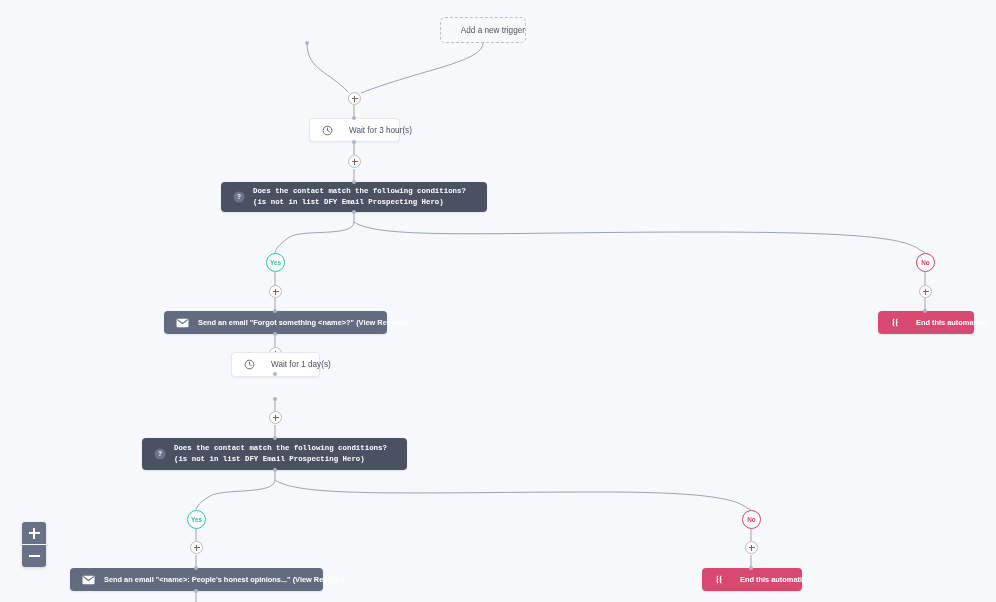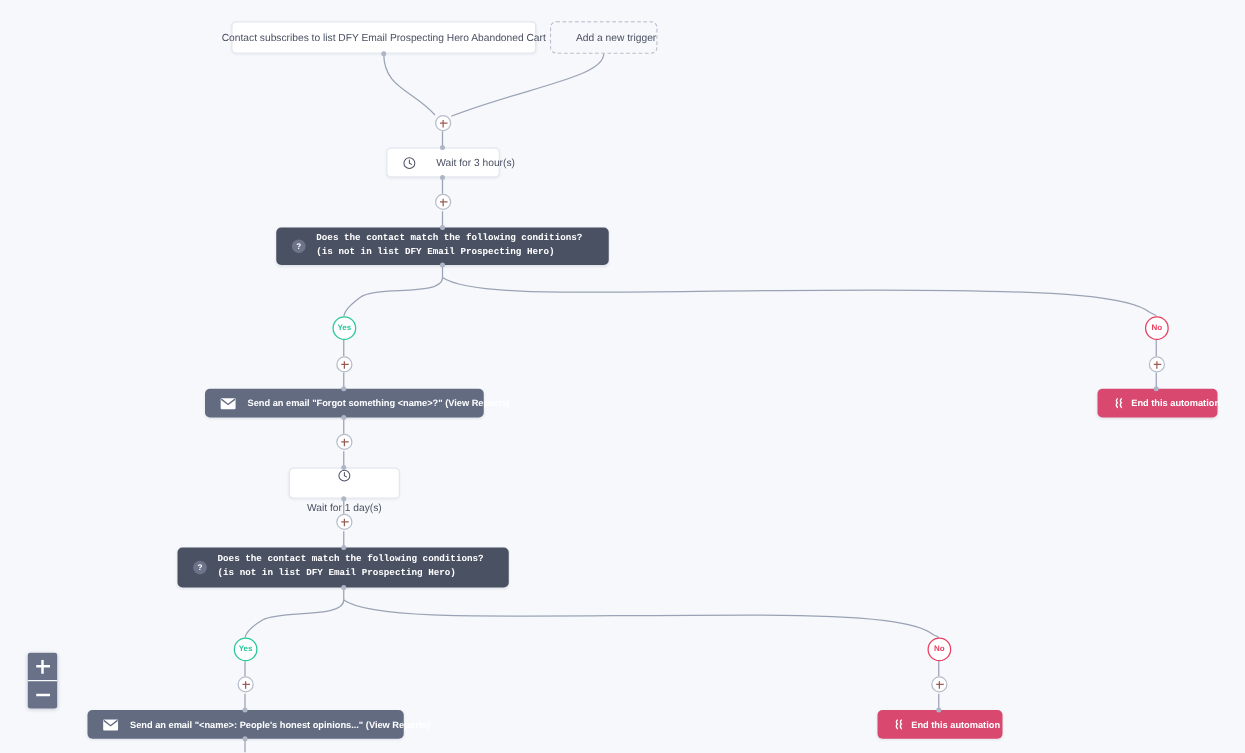--- a/index.html
+++ b/index.html
@@ -142,21 +142,21 @@
     color: #ffffff;
     white-space: nowrap;
   }
 
   
   .end-card {
     background: #d9486f;
     border-radius: 4px;
     display: flex;
     align-items: center;
-    gap: 4px;
+    gap: 15px;
     padding: 0 12px;
     box-shadow: 0 1px 2px rgba(40, 50, 80, 0.10);
   }
   .end-card .flagico {
     flex: 0 0 auto;
     width: 11px;
     height: 11px;
   }
   .end-text {
     font-size: 7.4px;
@@ -300,23 +300,20 @@
       <path d="M 196 555 L 196 568"></path>
 
       <path d="M 751 529 L 751 541"></path>
       <path d="M 751 555 L 751 568"></path>
 
       <path d="M 196 591 L 196 602"></path>
     </g>
   </svg>
 
 
-  <div class="node trigger-card" style="left:185px; top:17px; width:244px; height:26px;">
-    <span>Contact subscribes to list DFY Email Prospecting Hero Abandoned Cart</span>
-  </div>
   <div class="port" style="left:305px; top:41px;"></div>
 
   <div class="node trigger-add" style="left:440px; top:17px; width:86px; height:26px;">
     <span>Add a new trigger</span>
   </div>
 
   <div class="plus" style="left:348px; top:92px;"></div>
 
   <div class="node wait-card" style="left:309px; top:118px; width:91px; height:24px;">
     <svg class="clock" viewBox="0 0 24 24">
@@ -364,21 +361,21 @@
     <svg class="flagico" viewBox="0 0 24 24">
       <path d="M8.5 4.5 C6.2 6.5, 6.2 9.5, 8.5 11.5 C6.2 13.5, 6.2 16.5, 8.5 19.5" fill="none" stroke="#ffffff" stroke-width="2.4" stroke-linecap="round"></path>
       <path d="M15.5 4.5 C13.2 6.5, 13.2 9.5, 15.5 11.5 C13.2 13.5, 13.2 16.5, 15.5 19.5" fill="none" stroke="#ffffff" stroke-width="2.4" stroke-linecap="round"></path>
     </svg>
     <span class="end-text">End this automation</span>
   </div>
   <div class="port" style="left:923px; top:309px;"></div>
 
   <div class="plus" style="left:269px; top:347px;"></div>
 
-  <div class="node wait-card" style="left:231px; top:374px; width:89px; height:25px;flex-direction:column;">
+  <div class="node wait-card" style="left:231px; top:352px; width:89px; height:25px;">
     <svg class="clock" viewBox="0 0 24 24">
       <circle cx="12" cy="12" r="9.5" fill="none" stroke="#4b5163" stroke-width="1.8"></circle>
       <path d="M12 6.5 L12 12 L15.8 14.2" fill="none" stroke="#4b5163" stroke-width="1.8" stroke-linecap="round"></path>
     </svg>
     <span>Wait for 1 day(s)</span>
   </div>
   <div class="port" style="left:273px; top:372px;"></div>
   <div class="port" style="left:273px; top:397px;"></div>
 
   <div class="plus" style="left:269px; top:411px;"></div>

